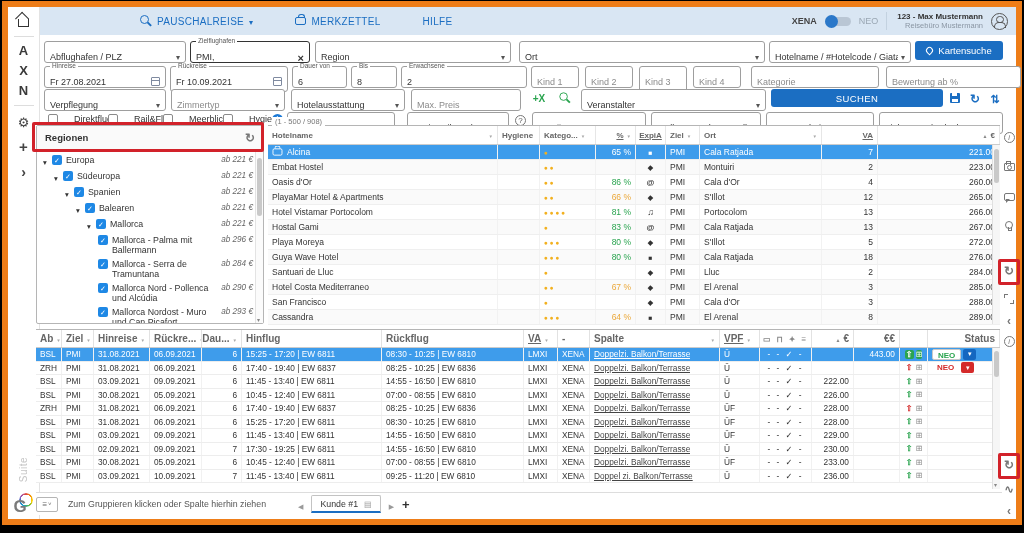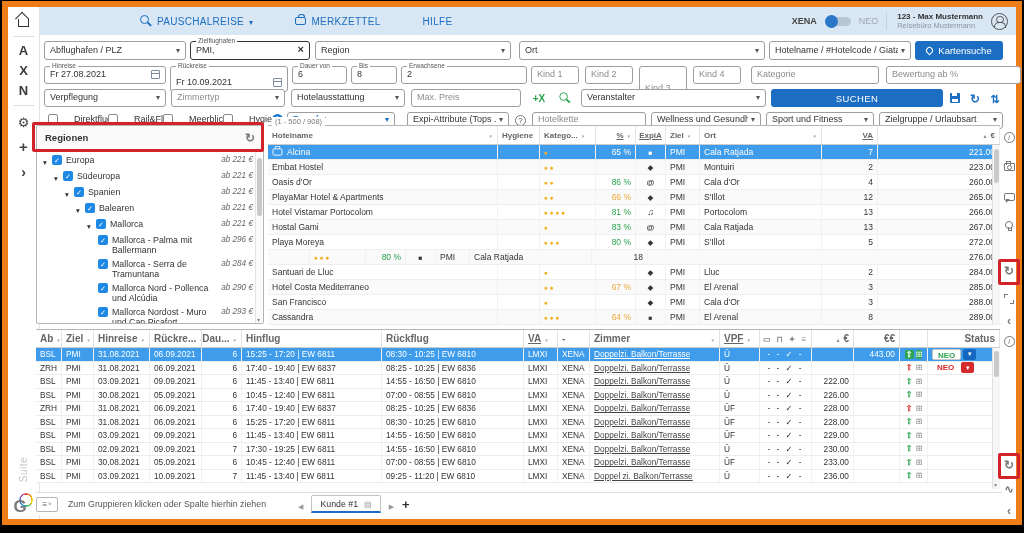--- a/index.html
+++ b/index.html
@@ -27,30 +27,30 @@
 .ic-search::before{content:"";position:absolute;width:7px;height:7px;border:1.7px solid currentColor;border-radius:50%;left:0;top:0}
 .ic-search::after{content:"";position:absolute;width:4.5px;height:1.8px;background:currentColor;transform:rotate(45deg);left:6.5px;top:8px}
 .ic-bag{width:11px;height:8px;border:1.4px solid currentColor;border-radius:2px;position:relative;display:inline-block}
 .ic-bag::before{content:"";position:absolute;width:5px;height:3px;border:1.4px solid currentColor;border-bottom:none;border-radius:3px 3px 0 0;top:-4.4px;left:1.2px}
 .ic-caret::before{content:"▾";font-size:8px;color:inherit}
 .tb-right{margin-left:auto;display:flex;align-items:center;gap:8px;padding-right:8px}
 .tg-label{font-size:9px;color:#444;font-weight:bold}
 .tg-label.off{color:#9aa7b3;font-weight:normal}
 .toggle{width:26px;height:9px;background:#b9c6d4;border-radius:5px;position:relative}
 .toggle .knob{position:absolute;left:0;top:-2px;width:13px;height:13px;border-radius:50%;background:#2b78c9}
-.userblock{text-align:left;line-height:9px;border-left:1px solid #c3d2e0;padding-left:10px}
+.userblock{text-align:right;line-height:9px;border-left:1px solid #c3d2e0;padding-left:10px}
 .user-name{font-size:8px;font-weight:bold;color:#333}
 .user-agency{font-size:7.5px;color:#8a96a3}
 .avatar{position:relative;width:17px;height:17px;border:1.4px solid #555;border-radius:50%}
 .avatar::before{content:"";position:absolute;width:5.6px;height:5.6px;border:1.3px solid #555;border-radius:50%;top:2.2px;left:4.2px}
 .avatar::after{content:"";position:absolute;width:10px;height:4.6px;border:1.3px solid #555;border-bottom:none;border-radius:5px 5px 0 0;bottom:0.6px;left:2px}
 
 .formarea{position:absolute;left:32px;right:0;top:28px;height:90px;background:#fff}
 .frow{position:absolute;left:0;right:0}
-.field{position:absolute;height:19px;border:1px solid #9e9e9e;border-radius:3px;background:#fff;display:flex;align-items:flex-end;padding:4px 5px;font-size:9px;color:#333;gap:3px}
+.field{position:absolute;height:19px;border:1px solid #9e9e9e;border-radius:3px;background:#fff;display:flex;align-items:flex-start;padding:10px 5px;font-size:9px;color:#333;gap:3px}
 .field .lab{position:absolute;top:-4.5px;left:5px;font-size:6.5px;color:#555;background:#fff;padding:0 2px;line-height:1}
 .field .val{flex:1;overflow:hidden;white-space:nowrap}
 .field .gray{color:#8b8b8b}
 .field .blue{color:#1b6ec2}
 .field .ic-caret{margin-left:auto;color:#555}
 .field .ic-x::before{content:"×";font-size:11px;color:#333;font-weight:bold}
 .ic-cal{width:9px;height:9px;border:1.2px solid #7f8aa0;border-radius:1px;position:relative;margin-left:auto}
 .ic-cal::before{content:"";position:absolute;top:1.8px;left:0;right:0;border-top:1.2px solid #7f8aa0}
 .btn{display:flex;align-items:center;justify-content:center;gap:5px;background:#1b6ec2;color:#fff;border-radius:3px;font-size:9.5px;position:absolute;height:19px;cursor:pointer}
 .btn.bold{font-weight:normal;letter-spacing:.4px}
@@ -627,20 +627,23 @@
             </div>
           <div class="hc hw-expi">
               <span class="xic tag"></span>
             </div>
           <div class="hc hw-ziel">PMI</div>
           <div class="hc hw-ort">S'Illot</div>
           <div class="hc hw-va">5</div>
           <div class="hc hw-price">272.00</div>
         </div>
           <div class="hrow">
+          <div class="hc hw-name">
+              <span>Guya Wave Hotel</span>
+            </div>
           <div class="hc hw-hyg"></div>
           <div class="hc hw-cat">
               <span class="dots">●●●</span>
             </div>
           <div class="hc hw-pct">
               <span class="pct high">80 %</span>
             </div>
           <div class="hc hw-expi">
               <span class="xic bag"></span>
             </div>
@@ -761,21 +764,21 @@
             <span>Rückflug</span>
           </div>
       <div class="oth ow-va">
             <span class="u">VA</span>
             <span class="ic-filter"></span>
           </div>
       <div class="oth ow-sys">
             <span>-</span>
           </div>
       <div class="oth ow-zimmer">
-            <span>Zimmer</span>
+            <span>Spalte</span>
             <span class="ic-filter" style="margin-left:auto"></span>
           </div>
       <div class="oth ow-vpf">
             <span class="u">VPF</span>
             <span class="ic-filter"></span>
           </div>
       <div class="oth ow-marks">
             <span class="hdicons">
               <span class="ic-monitor"></span>
               <span class="ic-lugg"></span>

